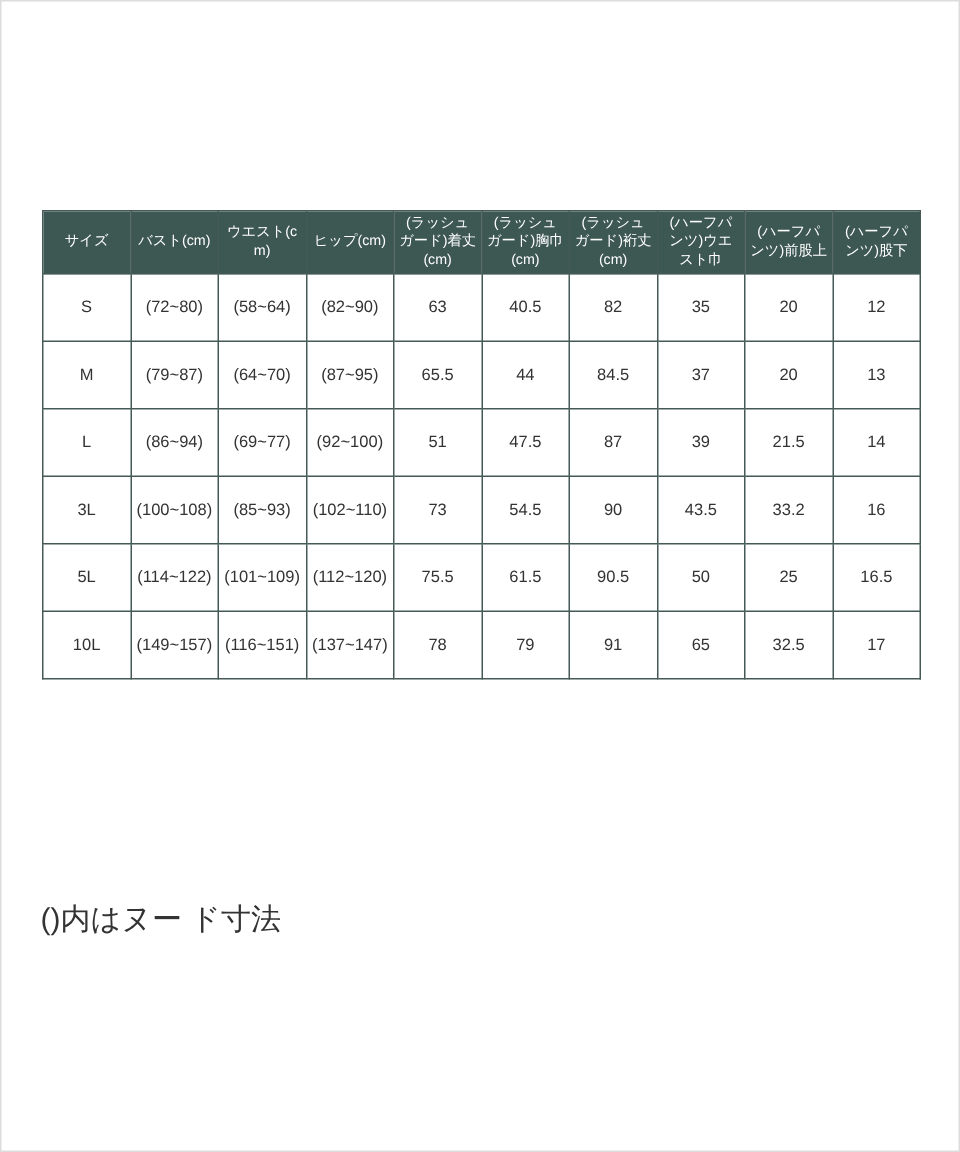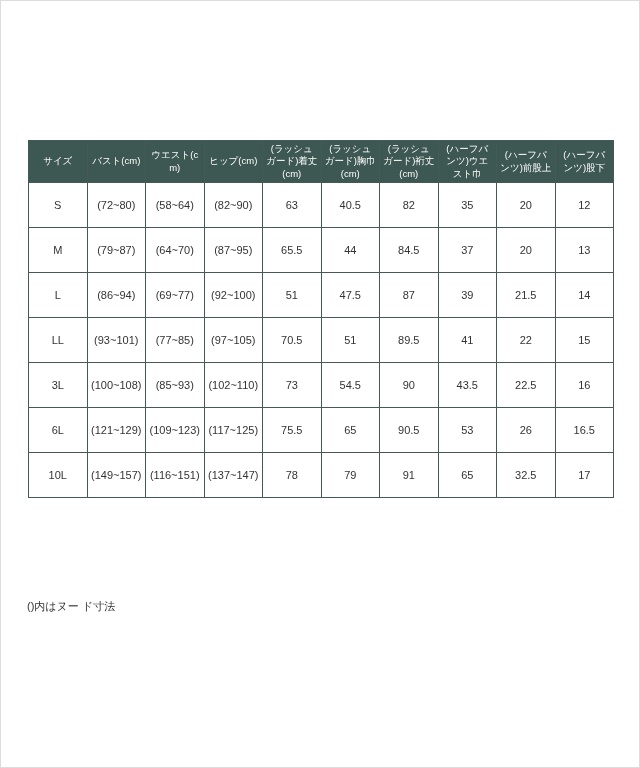--- a/index.html
+++ b/index.html
@@ -46,21 +46,21 @@
     border: 1px solid var(--border-color, #455a56);
     text-align: center;
     vertical-align: middle;
     background: #ffffff;
     word-break: break-all;
   }
   .footer-note {
     position: absolute;
     left: 26px;
     top: 598px;
-    font-size: 11px;
+    font-size: 20px;
     color: var(--cell-text, #333333);
   }
 </style>
 </head>
 <body>
 
 <div class="viewport">
 
   <table class="size-chart">
     <thead>
@@ -108,53 +108,41 @@
           <td>(69~77)</td>
           <td>(92~100)</td>
           <td>51</td>
           <td>47.5</td>
           <td>87</td>
           <td>39</td>
           <td>21.5</td>
           <td>14</td>
         </tr>
         <tr>
-          <td>LL</td>
-          <td>(93~101)</td>
-          <td>(77~85)</td>
-          <td>(97~105)</td>
-          <td>70.5</td>
-          <td>51</td>
-          <td>89.5</td>
-          <td>41</td>
-          <td>22</td>
-          <td>15</td>
-        </tr>
-        <tr>
           <td>3L</td>
           <td>(100~108)</td>
           <td>(85~93)</td>
           <td>(102~110)</td>
           <td>73</td>
           <td>54.5</td>
           <td>90</td>
           <td>43.5</td>
-          <td>22.5</td>
+          <td>33.2</td>
           <td>16</td>
         </tr>
         <tr>
-          <td>6L</td>
-          <td>(121~129)</td>
-          <td>(109~123)</td>
-          <td>(117~125)</td>
+          <td>5L</td>
+          <td>(114~122)</td>
+          <td>(101~109)</td>
+          <td>(112~120)</td>
           <td>75.5</td>
-          <td>65</td>
+          <td>61.5</td>
           <td>90.5</td>
-          <td>53</td>
-          <td>26</td>
+          <td>50</td>
+          <td>25</td>
           <td>16.5</td>
         </tr>
         <tr>
           <td>10L</td>
           <td>(149~157)</td>
           <td>(116~151)</td>
           <td>(137~147)</td>
           <td>78</td>
           <td>79</td>
           <td>91</td>

